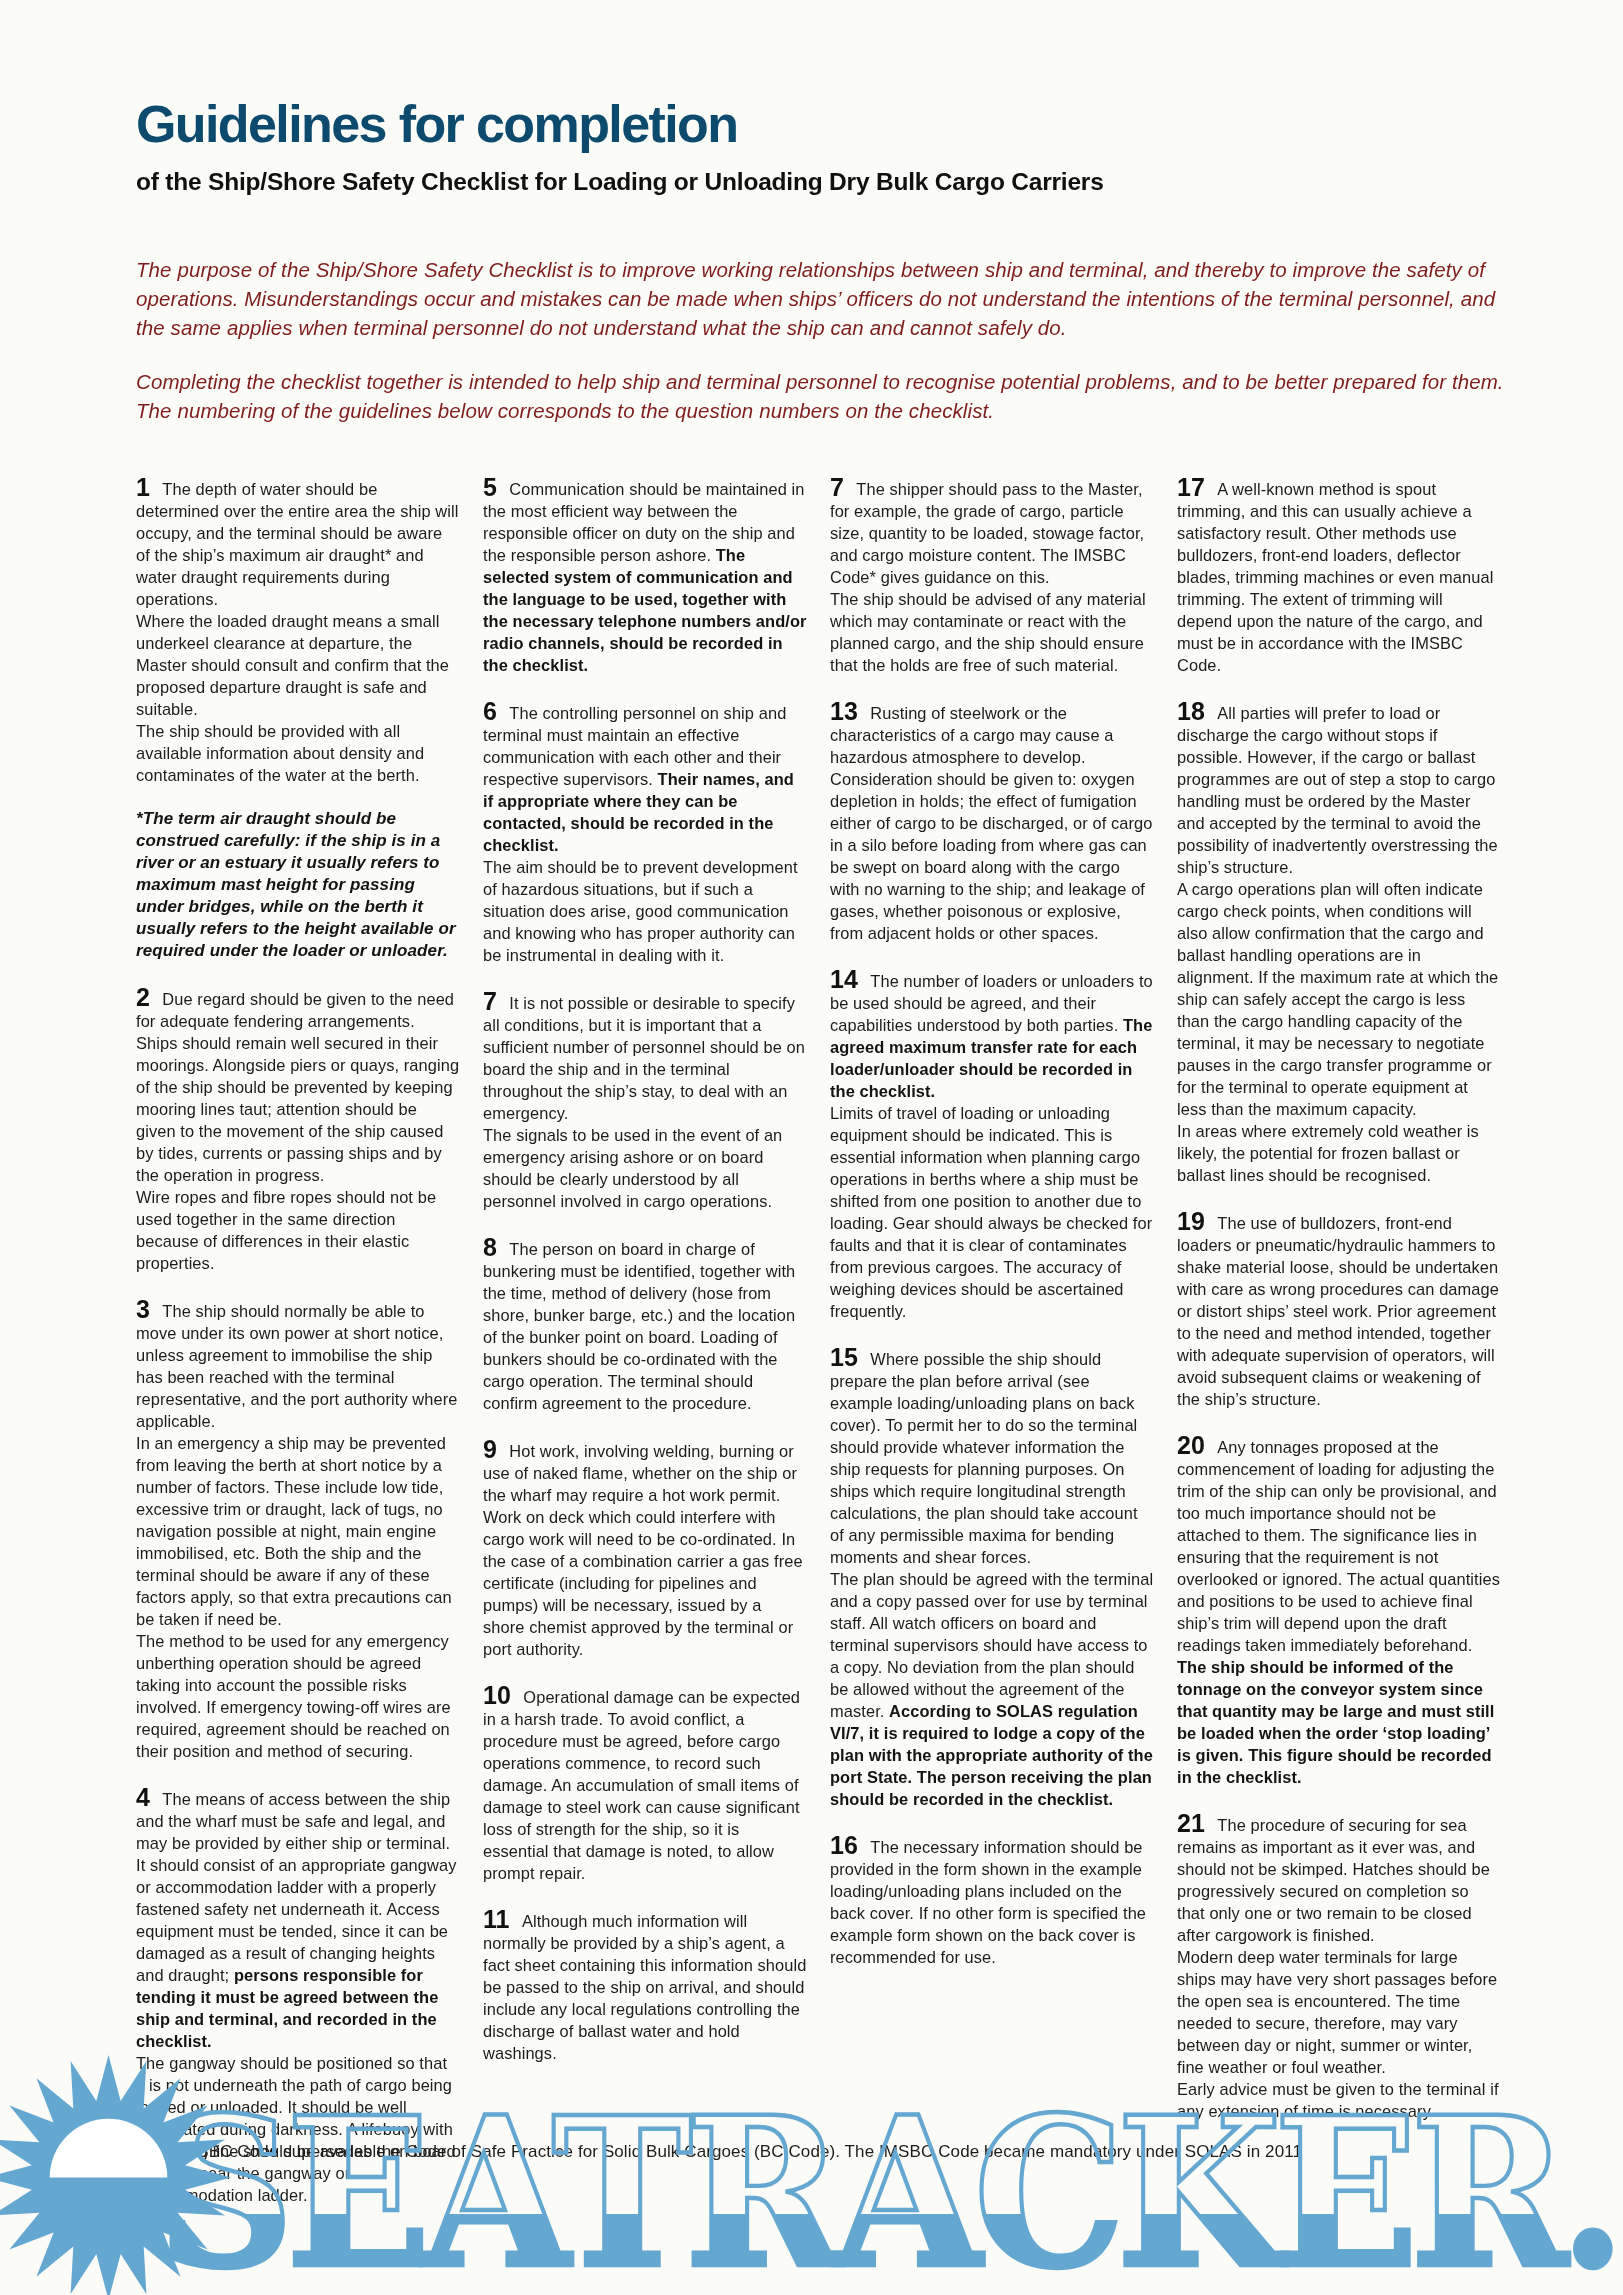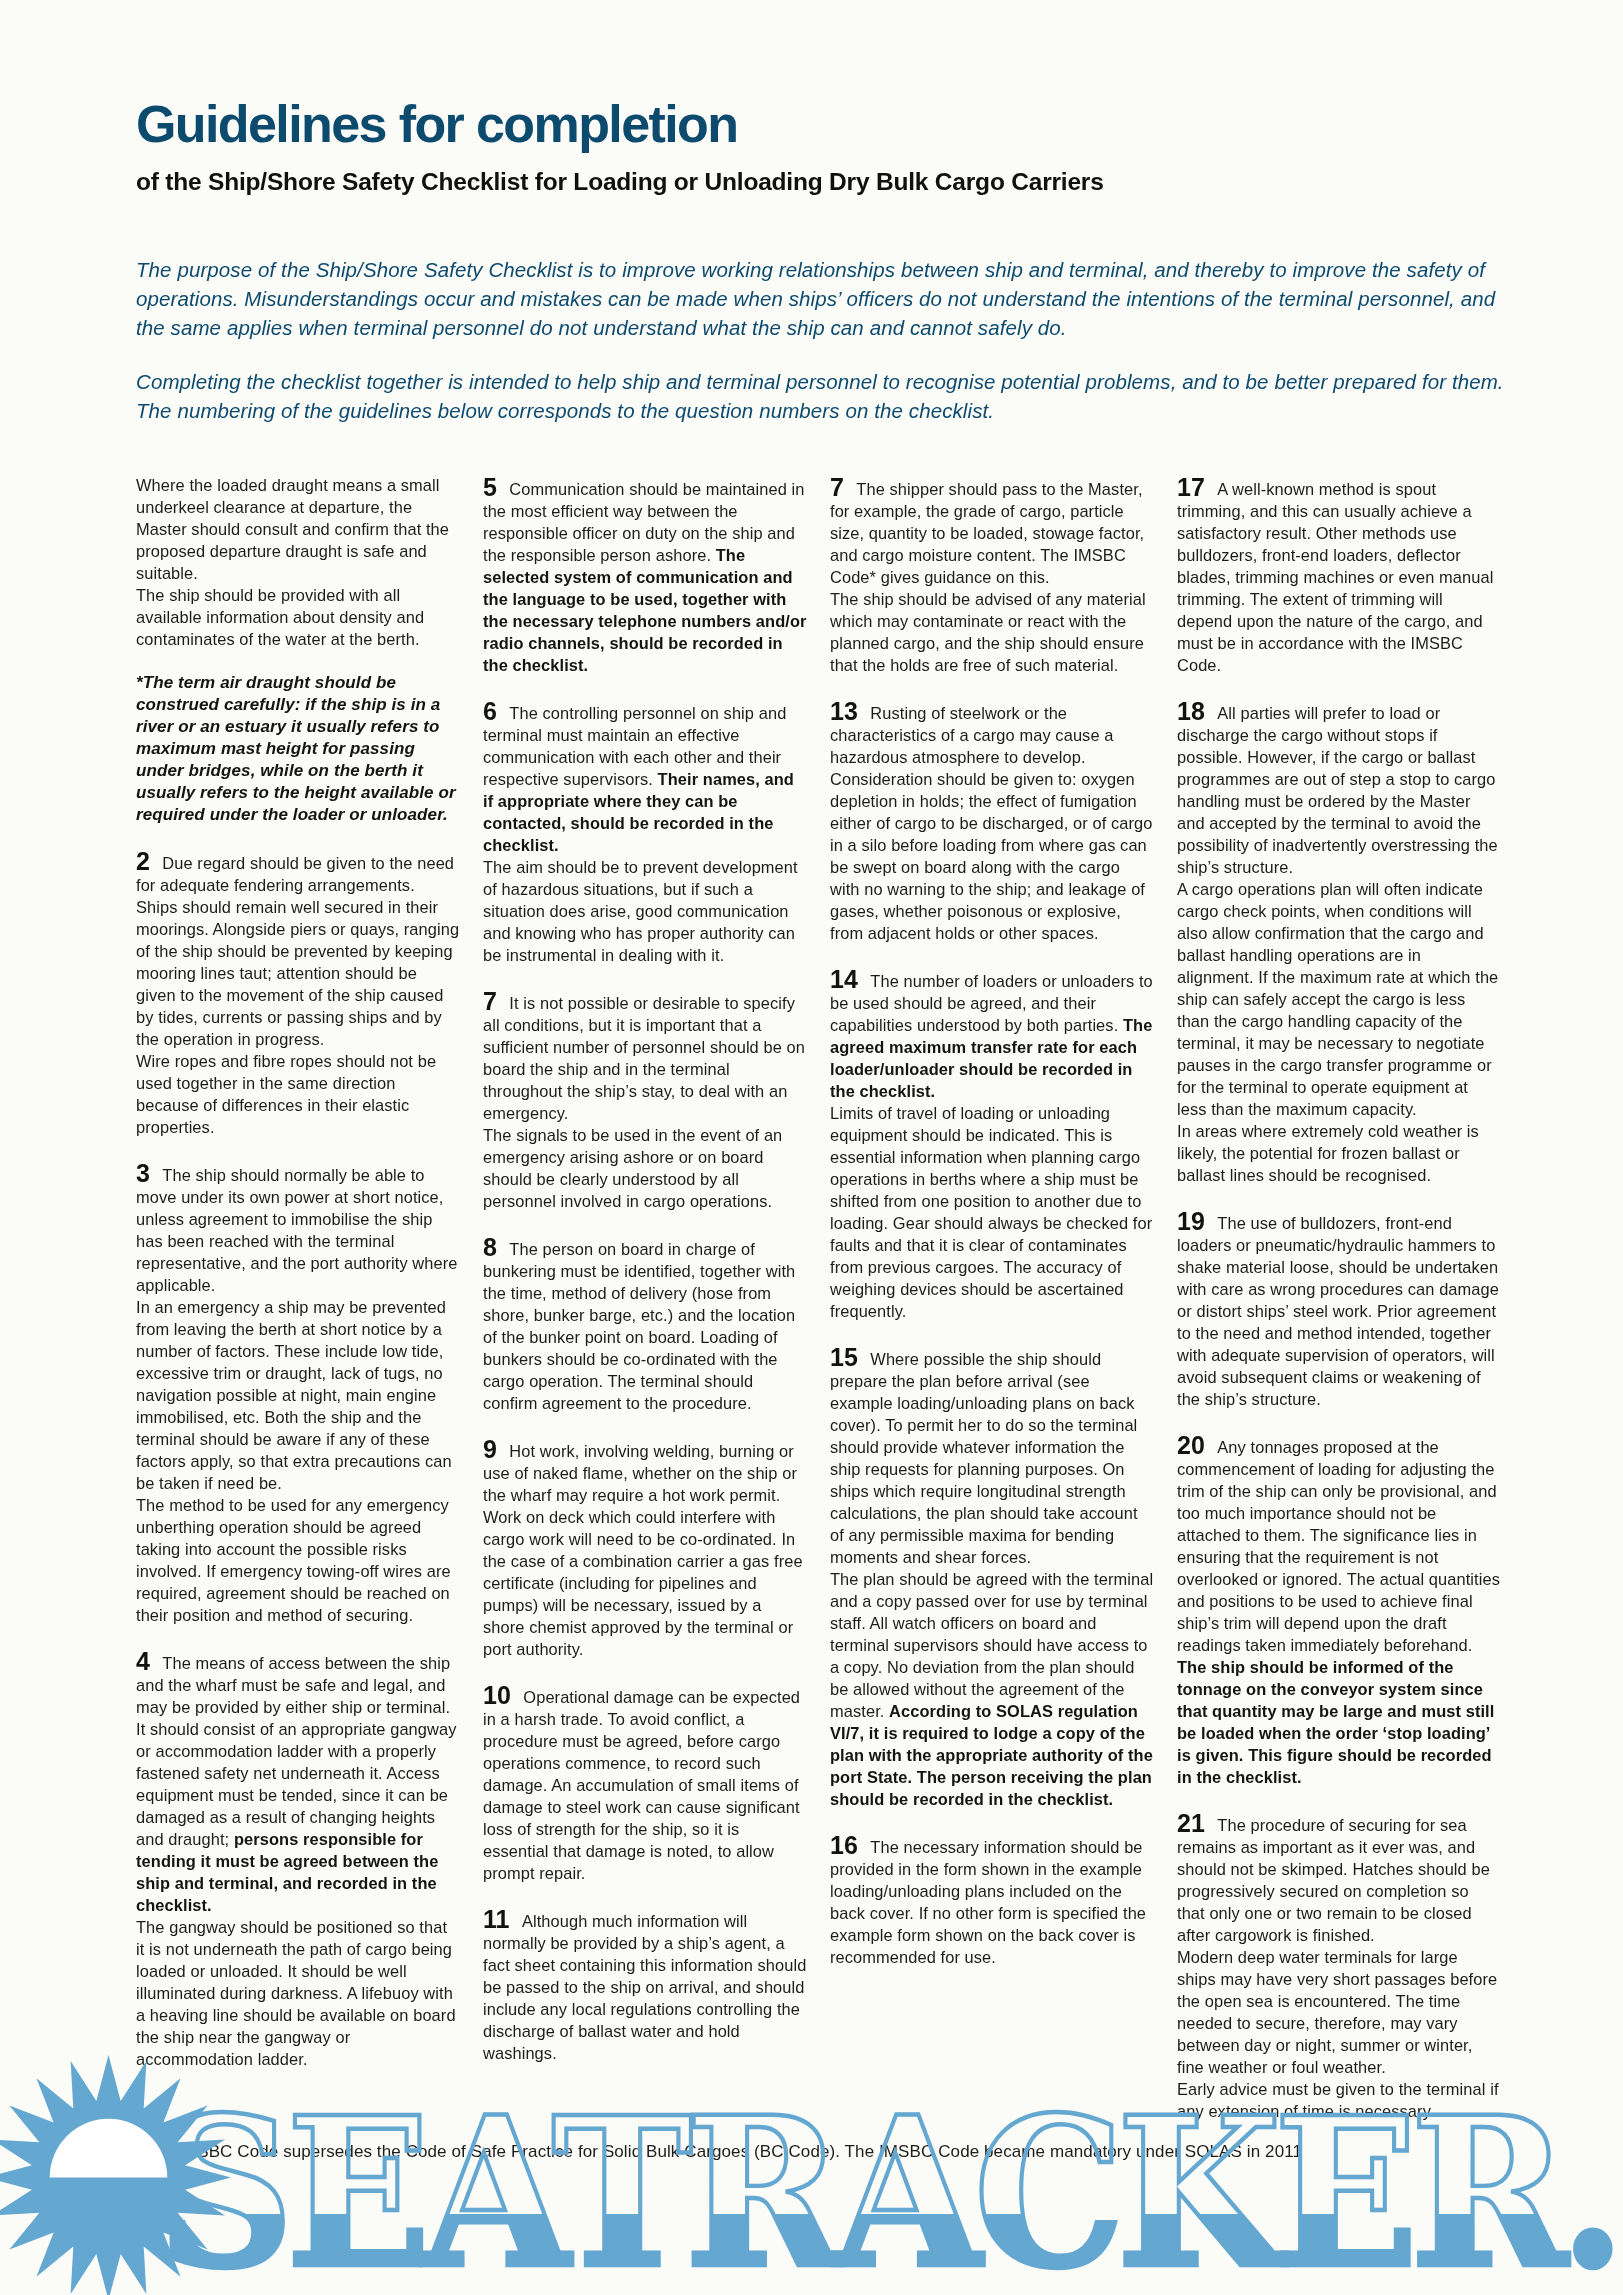--- a/index.html
+++ b/index.html
@@ -12,21 +12,21 @@
   .header{position:absolute;left:136px;top:97px;width:1374px;}
   .title{
     font-size:52px;font-weight:800;letter-spacing:-1.6px;color:#0c4a6e;
     line-height:1.05;margin:0;
   }
   .subtitle{
     font-size:24.5px;font-weight:700;color:#101010;margin-top:16.4px;letter-spacing:-0.2px;
   }
   .intro{position:absolute;left:136px;top:255px;width:1368px;}
   .intro p{
-    font-style:italic;font-size:20.5px;line-height:1.42;margin:0 0 24.5px 0;color:#0c4a6e;
+    font-style:italic;font-size:20.5px;line-height:1.42;margin:0 0 24.5px 0;color:#7f1d1d;
     letter-spacing:0.1px;
   }
   .columns{
     position:absolute;left:136px;top:474px;width:1365px;
     display:flex;gap:23px;align-items:flex-start;
   }
   .col{width:324px;flex:0 0 324px;}
   .item{margin-bottom:22px;}
   .para{font-size:16.4px;line-height:22px;color:#1c1c1c;letter-spacing:0.1px;}
   .num{
@@ -64,20 +64,21 @@
 </div>
 
 <div class="intro">
   <p>The purpose of the Ship/Shore Safety Checklist is to improve working relationships between ship and terminal, and thereby to improve the safety of operations. Misunderstandings occur and mistakes can be made when ships’ officers do not understand the intentions of the terminal personnel, and the same applies when terminal personnel do not understand what the ship can and cannot safely do.</p>
   <p>Completing the checklist together is intended to help ship and terminal personnel to recognise potential problems, and to be better prepared for them. The numbering of the guidelines below corresponds to the question numbers on the checklist.</p>
 </div>
 
 <div class="columns" id="columns">
     <div class="col">
       <div class="item">
+        <div class="para"><span class="num">1</span><span>The depth of water should be determined over the entire area the ship will occupy, and the terminal should be aware of the ship’s maximum air draught* and water draught requirements during operations.</span></div>
         <div class="para"><span>Where the loaded draught means a small underkeel clearance at departure, the Master should consult and confirm that the proposed departure draught is safe and suitable.</span></div>
         <div class="para"><span>The ship should be provided with all available information about density and contaminates of the water at the berth.</span></div>
       </div>
       <div class="item note">
         <div class="para"><span class="b i">*The term air draught should be construed carefully: if the ship is in a river or an estuary it usually refers to maximum mast height for passing under bridges, while on the berth it usually refers to the height available or required under the loader or unloader.</span></div>
       </div>
       <div class="item">
         <div class="para"><span class="num">2</span><span>Due regard should be given to the need for adequate fendering arrangements. Ships should remain well secured in their moorings. Alongside piers or quays, ranging of the ship should be prevented by keeping mooring lines taut; attention should be given to the movement of the ship caused by tides, currents or passing ships and by the operation in progress.</span></div>
         <div class="para"><span>Wire ropes and fibre ropes should not be used together in the same direction because of differences in their elastic properties.</span></div>
       </div>

